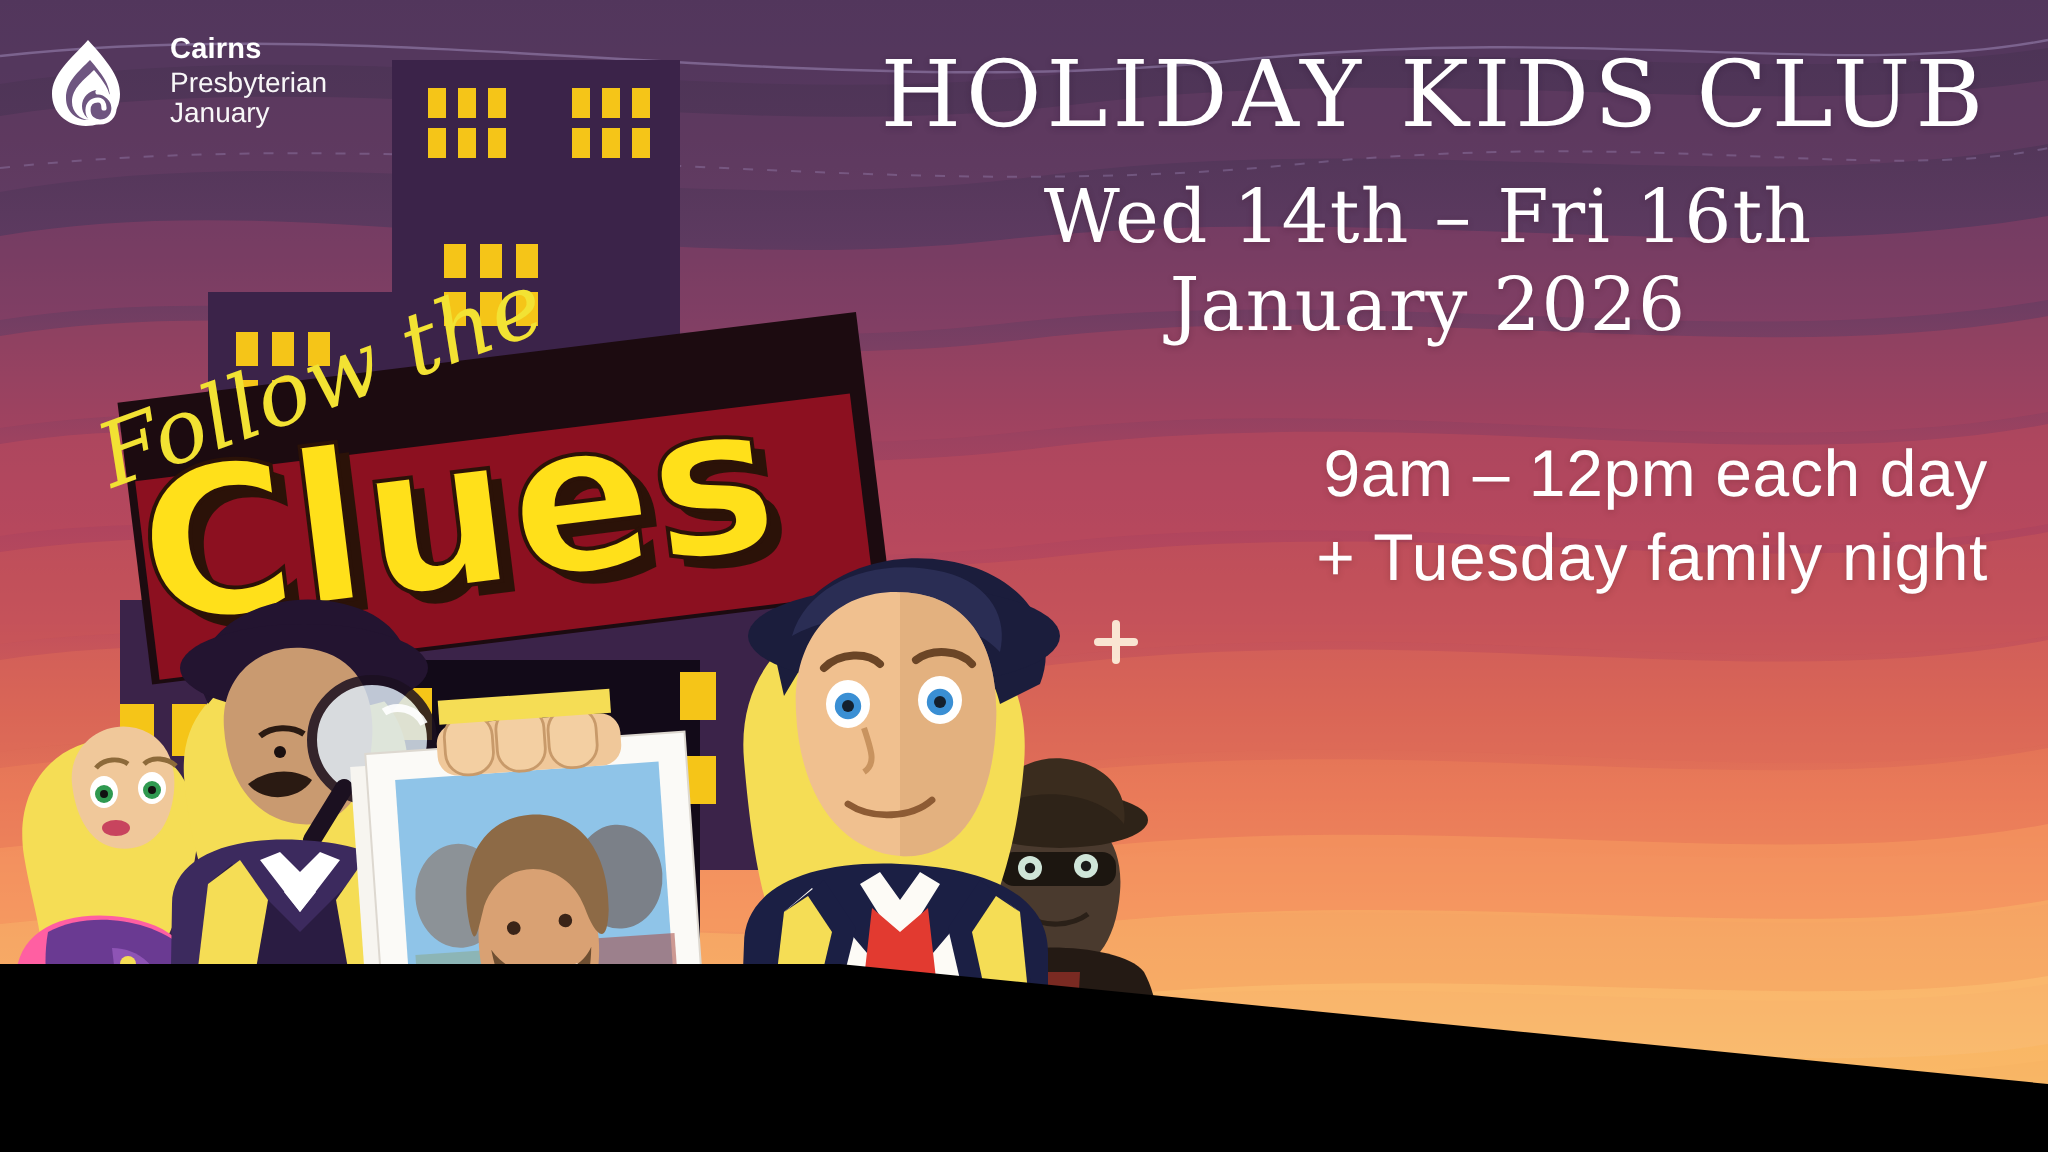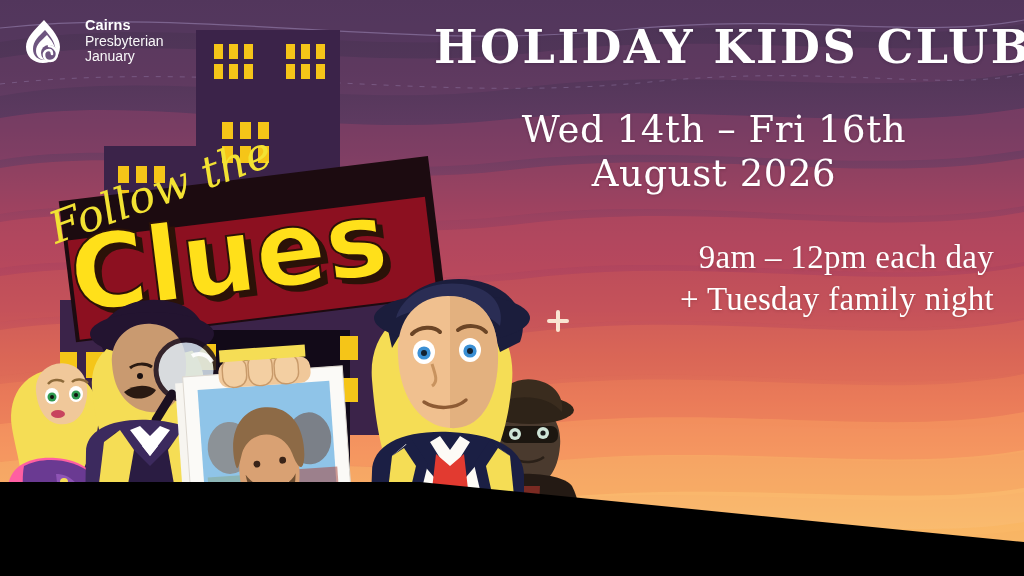--- a/index.html
+++ b/index.html
@@ -51,33 +51,33 @@
   .church-mark svg{width:100%;height:100%;display:block;}
   .church-words{font-family:"Liberation Sans", sans-serif;color:#fff;line-height:1.14;}
   .church-words .l1{font-size:14.5px;font-weight:700;letter-spacing:.1px;}
   .church-words .l2,.church-words .l3{font-size:14px;font-weight:300;opacity:.96;}
 
   
   .copy{position:absolute;right:30px;top:24px;width:560px;text-align:right;z-index:45;
         color:#fff;}
   .copy .headline{
     font-family:"DejaVu Serif", serif;
-    font-size:46px;letter-spacing:2.5px;font-weight:700;line-height:1;
-    white-space:nowrap;margin-bottom:38px;
+    font-size:46px;letter-spacing:2.5px;font-weight:400;line-height:1;
+    white-space:nowrap;margin-bottom:17px;
     text-shadow:0 1px 3px rgba(40,20,50,.30);
   }
   .copy .dates{
     font-family:"DejaVu Serif", serif;
     font-size:37px;line-height:1.18;letter-spacing:.6px;
     text-shadow:0 1px 3px rgba(60,20,40,.28);
     text-align:center;
   }
   .copy .dates .d2{display:block;}
   .copy .times{
-    font-family:Liberation Serif, serif;
+    font-family:Liberation Sans, sans-serif;
     margin-top:42px;
     font-size:33px;line-height:1.26;letter-spacing:.3px;
     text-shadow:0 1px 3px rgba(90,35,30,.26);
   }
   .copy .times .t2{display:block;}
 </style>
 </head>
 <body>
 
 <div class="stage">
@@ -322,21 +322,21 @@
       <div class="l1">Cairns</div>
       <div class="l2">Presbyterian</div>
       <div class="l3">January</div>
     </div>
   </div>
 
   <div class="copy">
     <div class="headline">HOLIDAY KIDS CLUB</div>
     <div class="dates">
       <span class="d1">Wed 14th – Fri 16th</span>
-      <span class="d2">August 2026</span>
+      <span class="d2">January 2026</span>
     </div>
     <div class="times">
       <span class="t1">9am – 12pm each day</span>
       <span class="t2">+ Tuesday family night</span>
     </div>
   </div>
 
 </div>
 
 </body></html>

